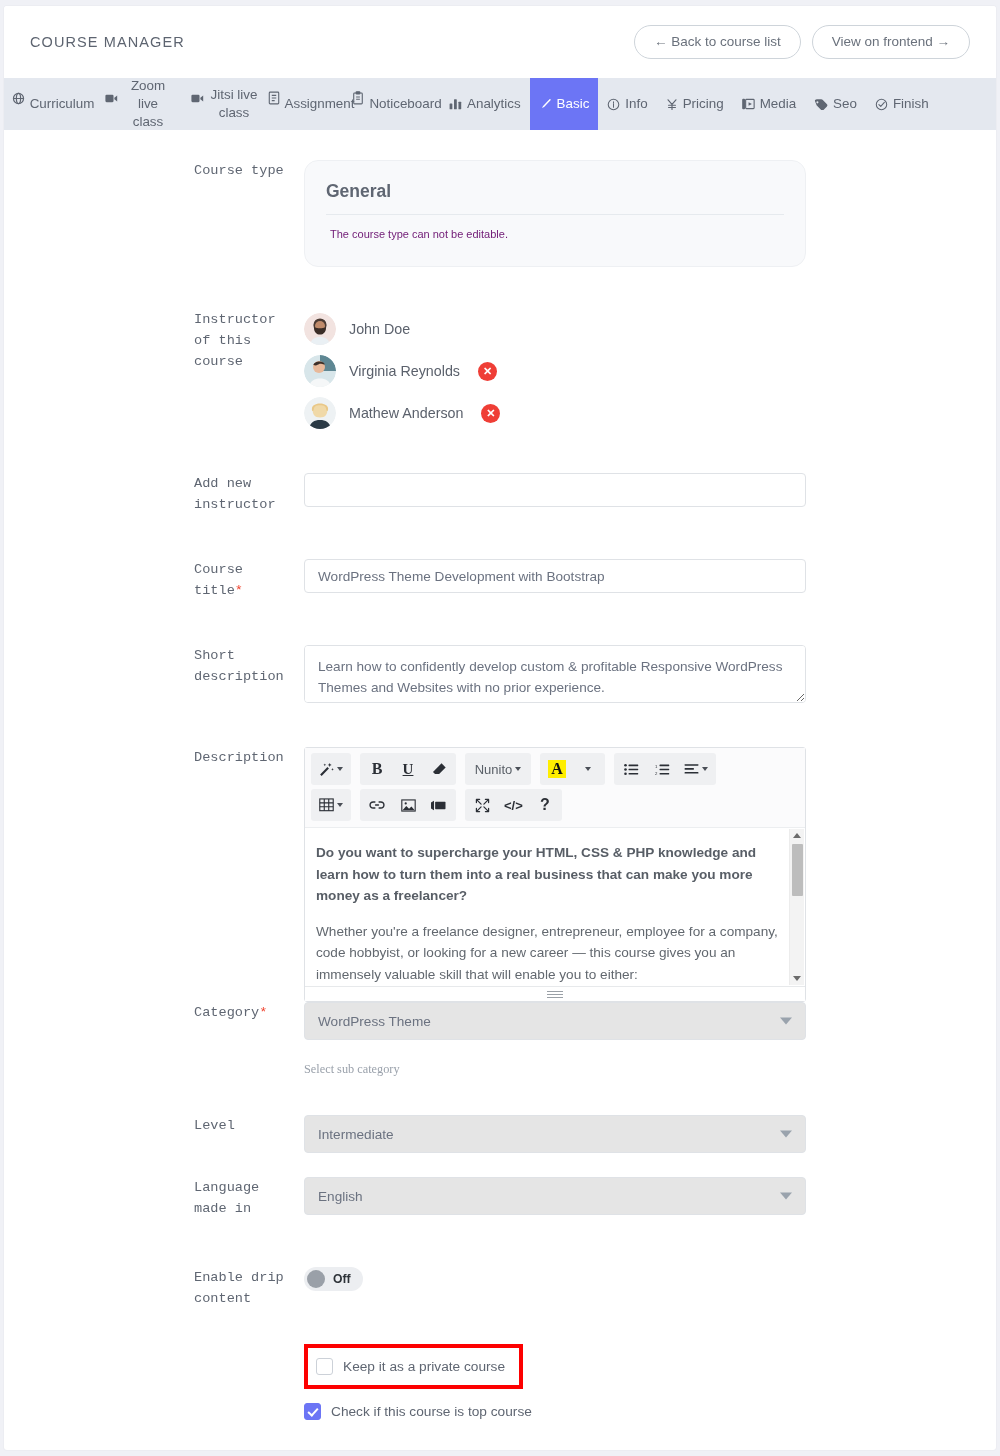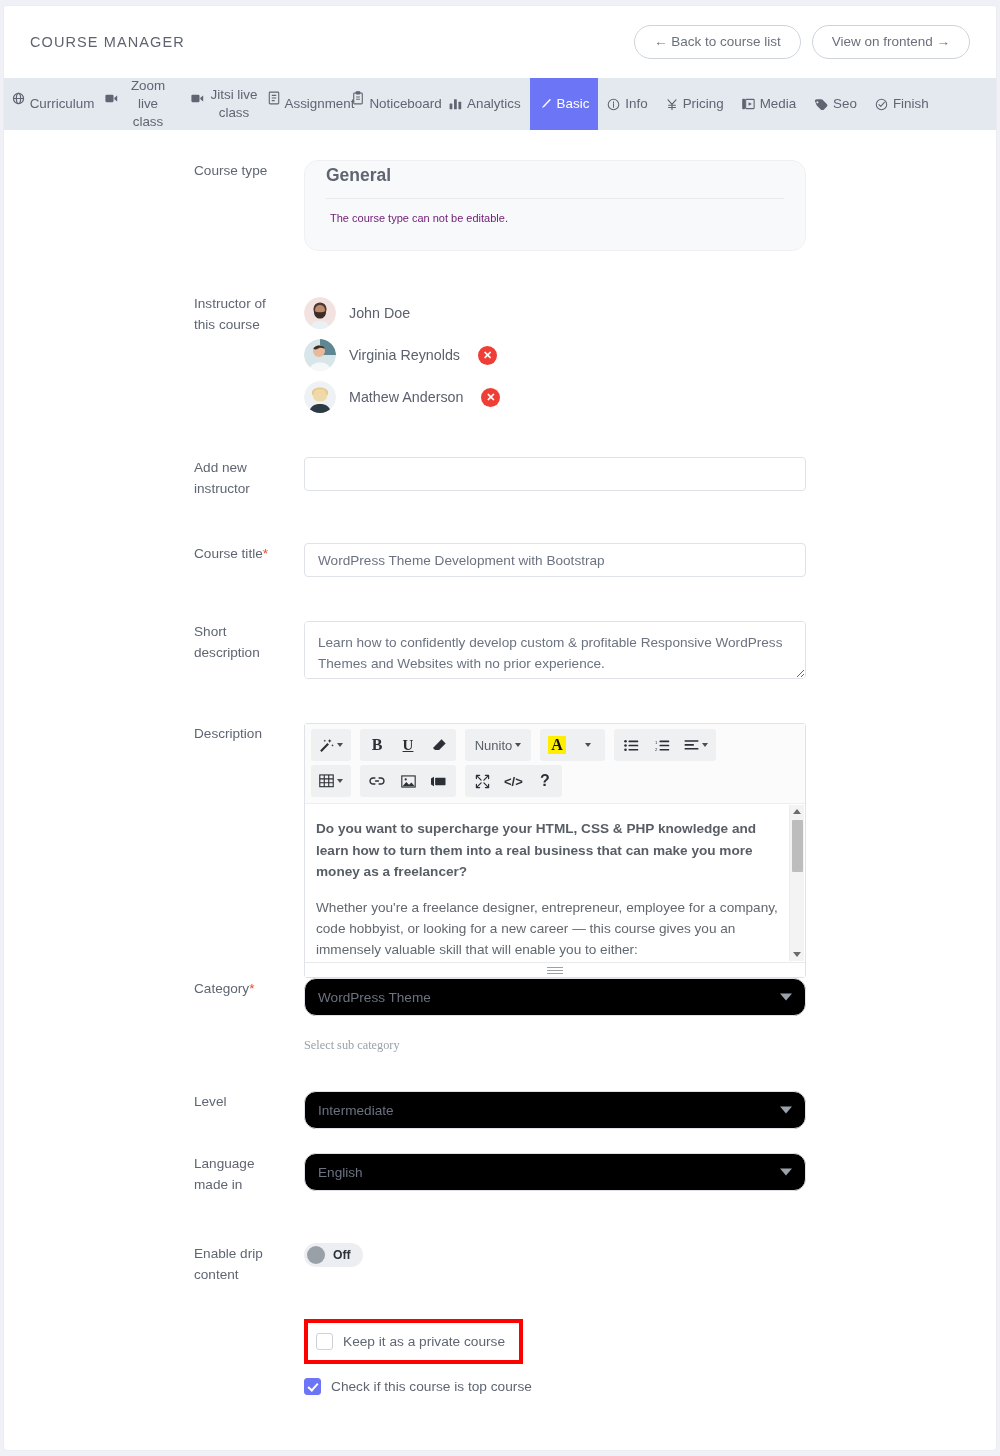--- a/index.html
+++ b/index.html
@@ -102,29 +102,30 @@
     margin-bottom: 0;
   }
   .lbl {
     width: 300px;
     padding-right: 20px;
     padding-left: 190px;
     font-size: 13.6px;
     color: #5f6672;
     line-height: 1.55;
     flex: 0 0 300px;
+    font-family: Liberation Mono, monospace;
   }
   .lbl .req { color: #f0432e; }
   .fld { flex: 1 1 auto; padding-right: 190px; }
 
   .typebox {
     background: #f8f9fb;
     border: 1px solid #eef0f3;
     border-radius: 14px;
-    padding: 4px 21px 22px 21px;
+    padding: 20px 21px 22px 21px;
   }
   .typebox h3 {
     margin: 0 0 12px 0;
     font-size: 17.5px;
     font-weight: 600;
     color: #5f6672;
   }
   .typebox hr {
     border: 0;
     border-top: 1px solid #e6eaee;
@@ -180,22 +181,22 @@
   }
   .inp { height: 36px; }
   .inp.tall { height: 34px; }
   .ta { height: 58px; resize: vertical; line-height: 1.56; }
 
   .sel-wrap { position: relative; }
   .sel {
     width: 100%;
     height: 38px;
     border: 1px solid #dfe2e6;
-    border-radius: 12px;
-    background: #000000;
+    border-radius: 4px;
+    background: #e5e5e5;
     font-size: 13.6px;
     color: #6b7280;
     padding: 9px 34px 9px 13px;
     display: flex;
     align-items: center;
     cursor: pointer;
   }
   .caret {
     position: absolute;
     right: 14px; top: 50%;

